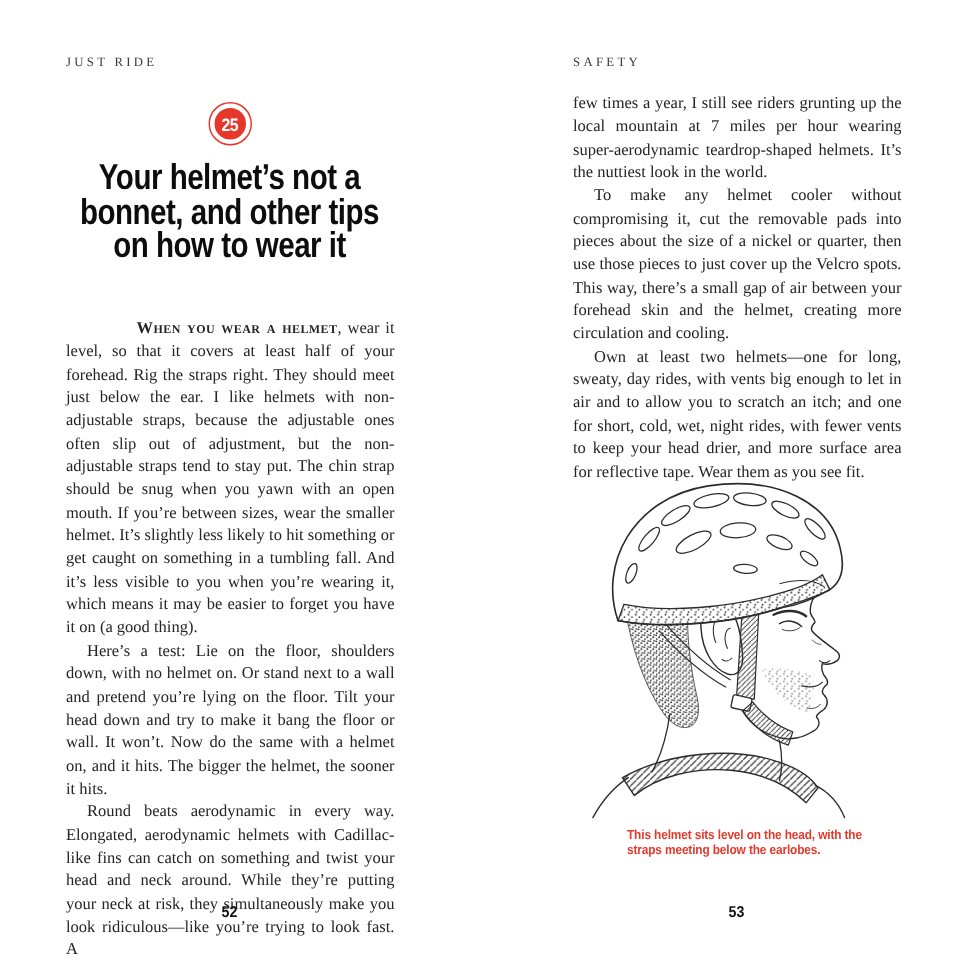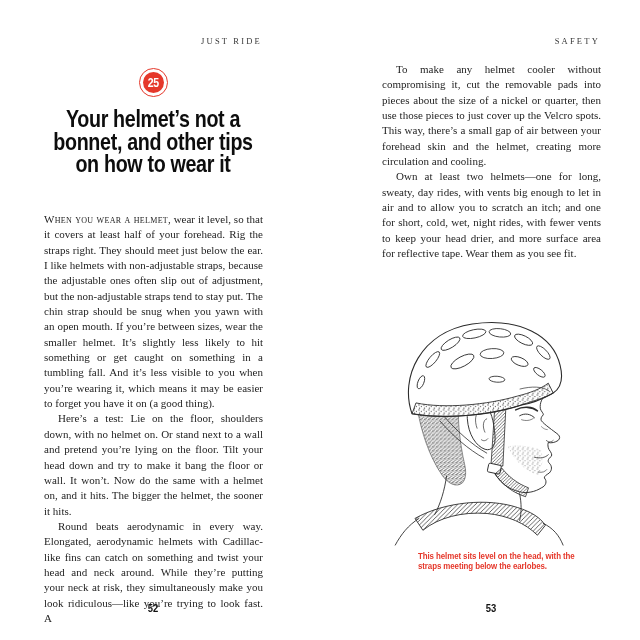--- a/index.html
+++ b/index.html
@@ -1,21 +1,21 @@
 <!DOCTYPE html>
 <html><head>
 <meta charset="utf-8">
 <style>
   html,body{margin:0;padding:0;}
   body{
     width:640px;height:640px;position:relative;background:#ffffff;
     font-family:"Liberation Serif", serif;color:#222;overflow:hidden;
   }
   .running-head{
-    position:absolute;top:36px;width:218px;text-align:right;
+    position:absolute;top:36px;width:218px;text-align:left;
     font-family:"Liberation Serif", serif;font-size:8.5px;letter-spacing:2.2px;
     color:#383838;white-space:nowrap;
   }
   .rh-left{left:44px;}
   .rh-right{left:382px;}
   .badge-outer{
     position:absolute;top:68px;left:139px;width:29px;height:29px;border-radius:50%;
     border:1.4px solid #e5382b;background:#fff;box-sizing:border-box;
     display:flex;align-items:center;justify-content:center;
   }
@@ -34,21 +34,21 @@
     transform:scaleX(0.82);transform-origin:50% 0;
   }
   .body-text{
     position:absolute;width:219px;text-align:justify;
     font-size:11px;line-height:15.35px;color:#242424;
   }
   .body-left{left:44px;top:212px;}
   .body-right{left:382px;top:62px;}
   .body-text p{margin:0;padding:0;}
   .body-text p.indent{text-indent:14px;}
-  .lead-in{font-weight:normal;font-variant:small-caps;letter-spacing:0.3px;}
+  .lead-in{font-weight:bold;font-variant:small-caps;letter-spacing:0.3px;margin-left:47px;}
   .page-num{
     position:absolute;top:602px;width:218px;text-align:center;
     font-family:"Liberation Sans", sans-serif;font-weight:bold;font-size:10.5px;
     color:#111;transform:scaleX(0.9);
   }
   .pn-left{left:44px;}
   .pn-right{left:382px;}
   .illustration-wrap{position:absolute;left:390px;top:320px;width:204px;height:232px;}
   .illustration-wrap svg{width:100%;height:100%;}
   .caption{
@@ -79,20 +79,21 @@
   <p><span class="lead-in">When you wear a helmet</span><span>, wear it level, so that it covers at least half of your forehead. Rig the straps right. They should meet just below the ear. I like helmets with non-adjustable straps, because the adjustable ones often slip out of adjustment, but the non-adjustable straps tend to stay put. The chin strap should be snug when you yawn with an open mouth. If you’re between sizes, wear the smaller helmet. It’s slightly less likely to hit something or get caught on something in a tumbling fall. And it’s less visible to you when you’re wearing it, which means it may be easier to forget you have it on (a good thing).</span></p>
   <p class="indent">Here’s a test: Lie on the floor, shoulders down, with no helmet on. Or stand next to a wall and pretend you’re lying on the floor. Tilt your head down and try to make it bang the floor or wall. It won’t. Now do the same with a helmet on, and it hits. The bigger the helmet, the sooner it hits.</p>
   <p class="indent">Round beats aerodynamic in every way. Elongated, aerodynamic helmets with Cadillac-like fins can catch on something and twist your head and neck around. While they’re putting your neck at risk, they simultaneously make you look ridiculous—like you’re trying to look fast. A</p>
 </div>
 
 <div class="page-num pn-left">52</div>
 
 <div class="running-head rh-right">SAFETY</div>
 
 <div class="body-text body-right">
+  <p>few times a year, I still see riders grunting up the local mountain at 7 miles per hour wearing super-aerodynamic teardrop-shaped helmets. It’s the nuttiest look in the world.</p>
   <p class="indent">To make any helmet cooler without compromising it, cut the removable pads into pieces about the size of a nickel or quarter, then use those pieces to just cover up the Velcro spots. This way, there’s a small gap of air between your forehead skin and the helmet, creating more circulation and cooling.</p>
   <p class="indent">Own at least two helmets—one for long, sweaty, day rides, with vents big enough to let in air and to allow you to scratch an itch; and one for short, cold, wet, night rides, with fewer vents to keep your head drier, and more surface area for reflective tape. Wear them as you see fit.</p>
 </div>
 
 <div class="illustration-wrap">
   <svg viewBox="0 0 200 235" xmlns="http://www.w3.org/2000/svg">
     <defs>
       <pattern id="stip" width="5" height="5" patternUnits="userSpaceOnUse">
         <circle cx="1" cy="1" r="0.65" fill="#3a3a3a"></circle>
         <circle cx="3.4" cy="2.6" r="0.6" fill="#3a3a3a"></circle>

